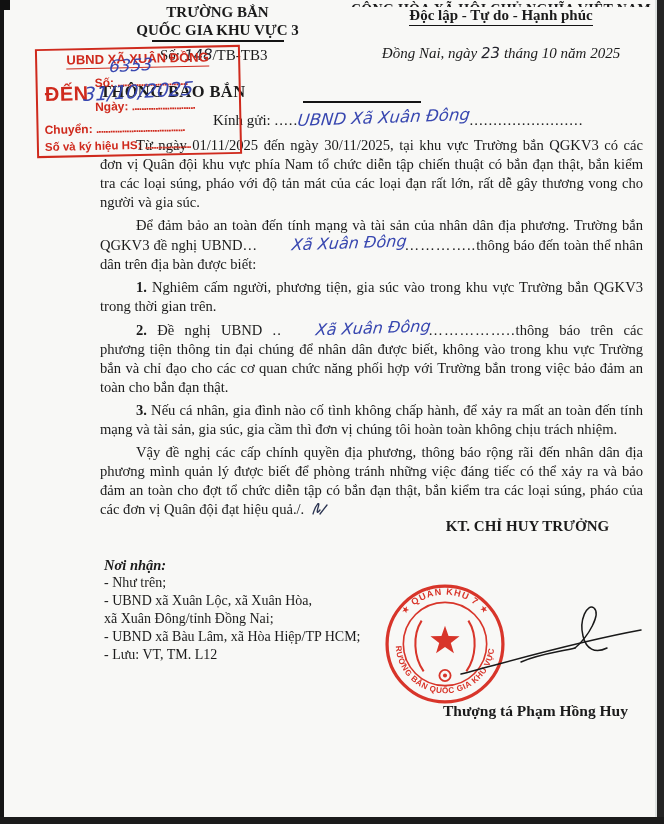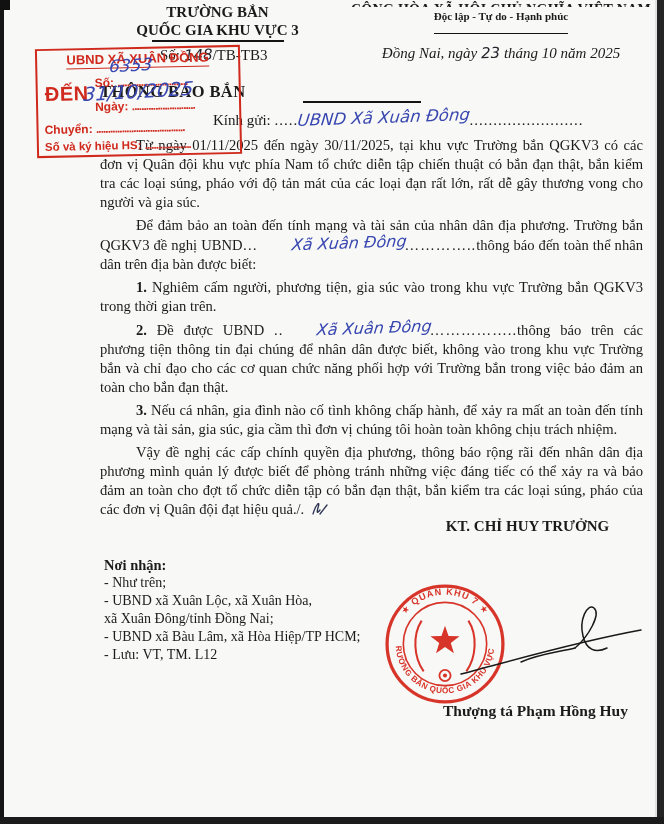--- a/index.html
+++ b/index.html
@@ -18,21 +18,21 @@
   
   .clip-top{position:absolute;left:336px;top:0;width:330px;height:7px;overflow:hidden;text-align:center;}
   .clip-top span{display:inline-block;margin-top:-11px;font-weight:bold;font-size:14px;white-space:nowrap;letter-spacing:.3px;}
 
   .org-block{position:absolute;left:95px;top:3px;width:245px;text-align:center;font-weight:bold;font-size:15px;line-height:18px;}
   .org-underline{width:132px;height:2px;background:#141414;margin:1px auto 0;}
 
   .doc-number{position:absolute;left:160px;top:46px;font-size:15px;z-index:1;white-space:nowrap;}
 
   .motto-block{position:absolute;left:340px;top:6px;width:322px;text-align:center;}
-  .motto{display:inline-block;font-weight:bold;font-size:11px;padding-bottom:11px;border-bottom:1.6px solid #141414;}
+  .motto{display:inline-block;font-weight:bold;font-size:15px;padding-bottom:1px;border-bottom:1.6px solid #141414;}
   .date-line{position:absolute;left:340px;top:44px;width:322px;text-align:center;font-style:italic;font-size:15px;white-space:nowrap;}
 
   
   .hand-blue{color:#3847b0;font-family:"DejaVu Sans",sans-serif;font-style:italic;display:inline-block;transform:skewX(-8deg) rotate(-2deg);}
   .hand-dark{color:#24242e;font-family:"DejaVu Sans",sans-serif;font-style:italic;display:inline-block;transform:rotate(-2deg);}
 
   
   .stamp{position:absolute;left:36px;top:47px;width:201px;height:105px;border:2.6px solid #cf2a1d;transform:rotate(-1.2deg);z-index:5;
          font-family:"Liberation Sans","DejaVu Sans",sans-serif;color:#cf2a1d;}
   .stamp-org{position:absolute;left:0;top:2px;width:100%;text-align:center;font-weight:bold;font-size:13px;white-space:nowrap;}
@@ -50,21 +50,21 @@
   .kinh-gui .hand-blue{font-size:16.5px;margin:0 -4px;position:relative;top:-2px;}
   .leader{letter-spacing:1px;}
 
   .body-text{position:absolute;left:100px;top:136px;width:543px;font-size:14.6px;line-height:19px;text-align:justify;}
   .body-text p{margin:0 0 4px 0;text-indent:36px;}
   .body-text .num{font-weight:bold;}
   .body-text .hand-blue{font-size:16px;position:relative;top:-1px;margin:0 -2px;}
   .paraph{vertical-align:-3px;margin-left:5px;}
 
   .noi-nhan{position:absolute;left:104px;top:556px;font-size:14px;line-height:18px;}
-  .noi-nhan .nn-label{font-weight:bold;font-size:14.5px;}
+  .noi-nhan .nn-label{font-weight:bold;font-style:italic;font-size:14.5px;}
 
   .signer{position:absolute;left:395px;top:516px;width:265px;text-align:center;font-weight:bold;font-size:15px;line-height:21px;z-index:2;}
   .signer-name{position:absolute;left:403px;top:702px;width:265px;text-align:center;font-weight:bold;font-size:15.5px;z-index:2;}
 
   .seal-svg{position:absolute;left:383px;top:582px;z-index:3;}
   .sig-svg{position:absolute;left:455px;top:596px;z-index:4;}
 </style>
 </head>
 <body>
 
@@ -134,21 +134,21 @@
 
   <div class="body-text">
     <p>Từ ngày 01/11/2025 đến ngày 30/11/2025, tại khu vực Trường bắn QGKV3 có các đơn vị Quân đội khu vực phía Nam tổ chức diễn tập chiến thuật có bắn đạn thật, bắn kiểm tra các loại súng, pháo với độ tản mát của các loại đạn rất lớn, rất dễ gây thương vong cho người và gia súc.</p>
     <p>
       <span>Để đảm bảo an toàn đến tính mạng và tài sản của nhân dân địa phương. Trường bắn QGKV3 đề nghị UBND</span><span class="leader">…</span><span class="hand-blue">Xã Xuân Đông</span><span class="leader">…………..</span><span>thông báo đến toàn thể nhân dân trên địa bàn được biết:</span>
     </p>
     <p>
       <span class="num">1.</span><span> Nghiêm cấm người, phương tiện, gia súc vào trong khu vực Trường bắn QGKV3 trong thời gian trên.</span>
     </p>
     <p>
-      <span class="num">2.</span><span> Đề được UBND </span><span class="leader">..</span><span class="hand-blue">Xã Xuân Đông</span><span class="leader">……………..</span><span>thông báo trên các phương tiện thông tin đại chúng để nhân dân được biết, không vào trong khu vực Trường bắn và chỉ đạo cho các cơ quan chức năng phối hợp với Trường bắn trong việc bảo đảm an toàn cho bắn đạn thật.</span>
+      <span class="num">2.</span><span> Đề nghị UBND </span><span class="leader">..</span><span class="hand-blue">Xã Xuân Đông</span><span class="leader">……………..</span><span>thông báo trên các phương tiện thông tin đại chúng để nhân dân được biết, không vào trong khu vực Trường bắn và chỉ đạo cho các cơ quan chức năng phối hợp với Trường bắn trong việc bảo đảm an toàn cho bắn đạn thật.</span>
     </p>
     <p>
       <span class="num">3.</span><span> Nếu cá nhân, gia đình nào cố tình không chấp hành, để xảy ra mất an toàn đến tính mạng và tài sản, gia súc, gia cầm thì đơn vị chúng tôi hoàn toàn không chịu trách nhiệm.</span>
     </p>
     <p>
       <span>Vậy đề nghị các cấp chính quyền địa phương, thông báo rộng rãi đến nhân dân địa phương mình quản lý được biết để phòng tránh những việc đáng tiếc có thể xảy ra và bảo đảm an toàn cho đợt tổ chức diễn tập có bắn đạn thật, bắn kiểm tra các loại súng, pháo của các đơn vị Quân đội đạt hiệu quả./.</span><svg class="paraph" width="22" height="17" viewBox="0 0 22 17">
           <g fill="none" stroke="#2a3350" stroke-width="1.3" stroke-linecap="round">
             <path d="M4,14 C7,4 11,1 9.5,6 C8,11 7,15 11,10"></path>
             <path d="M11,14 L18,5"></path>
           </g>

